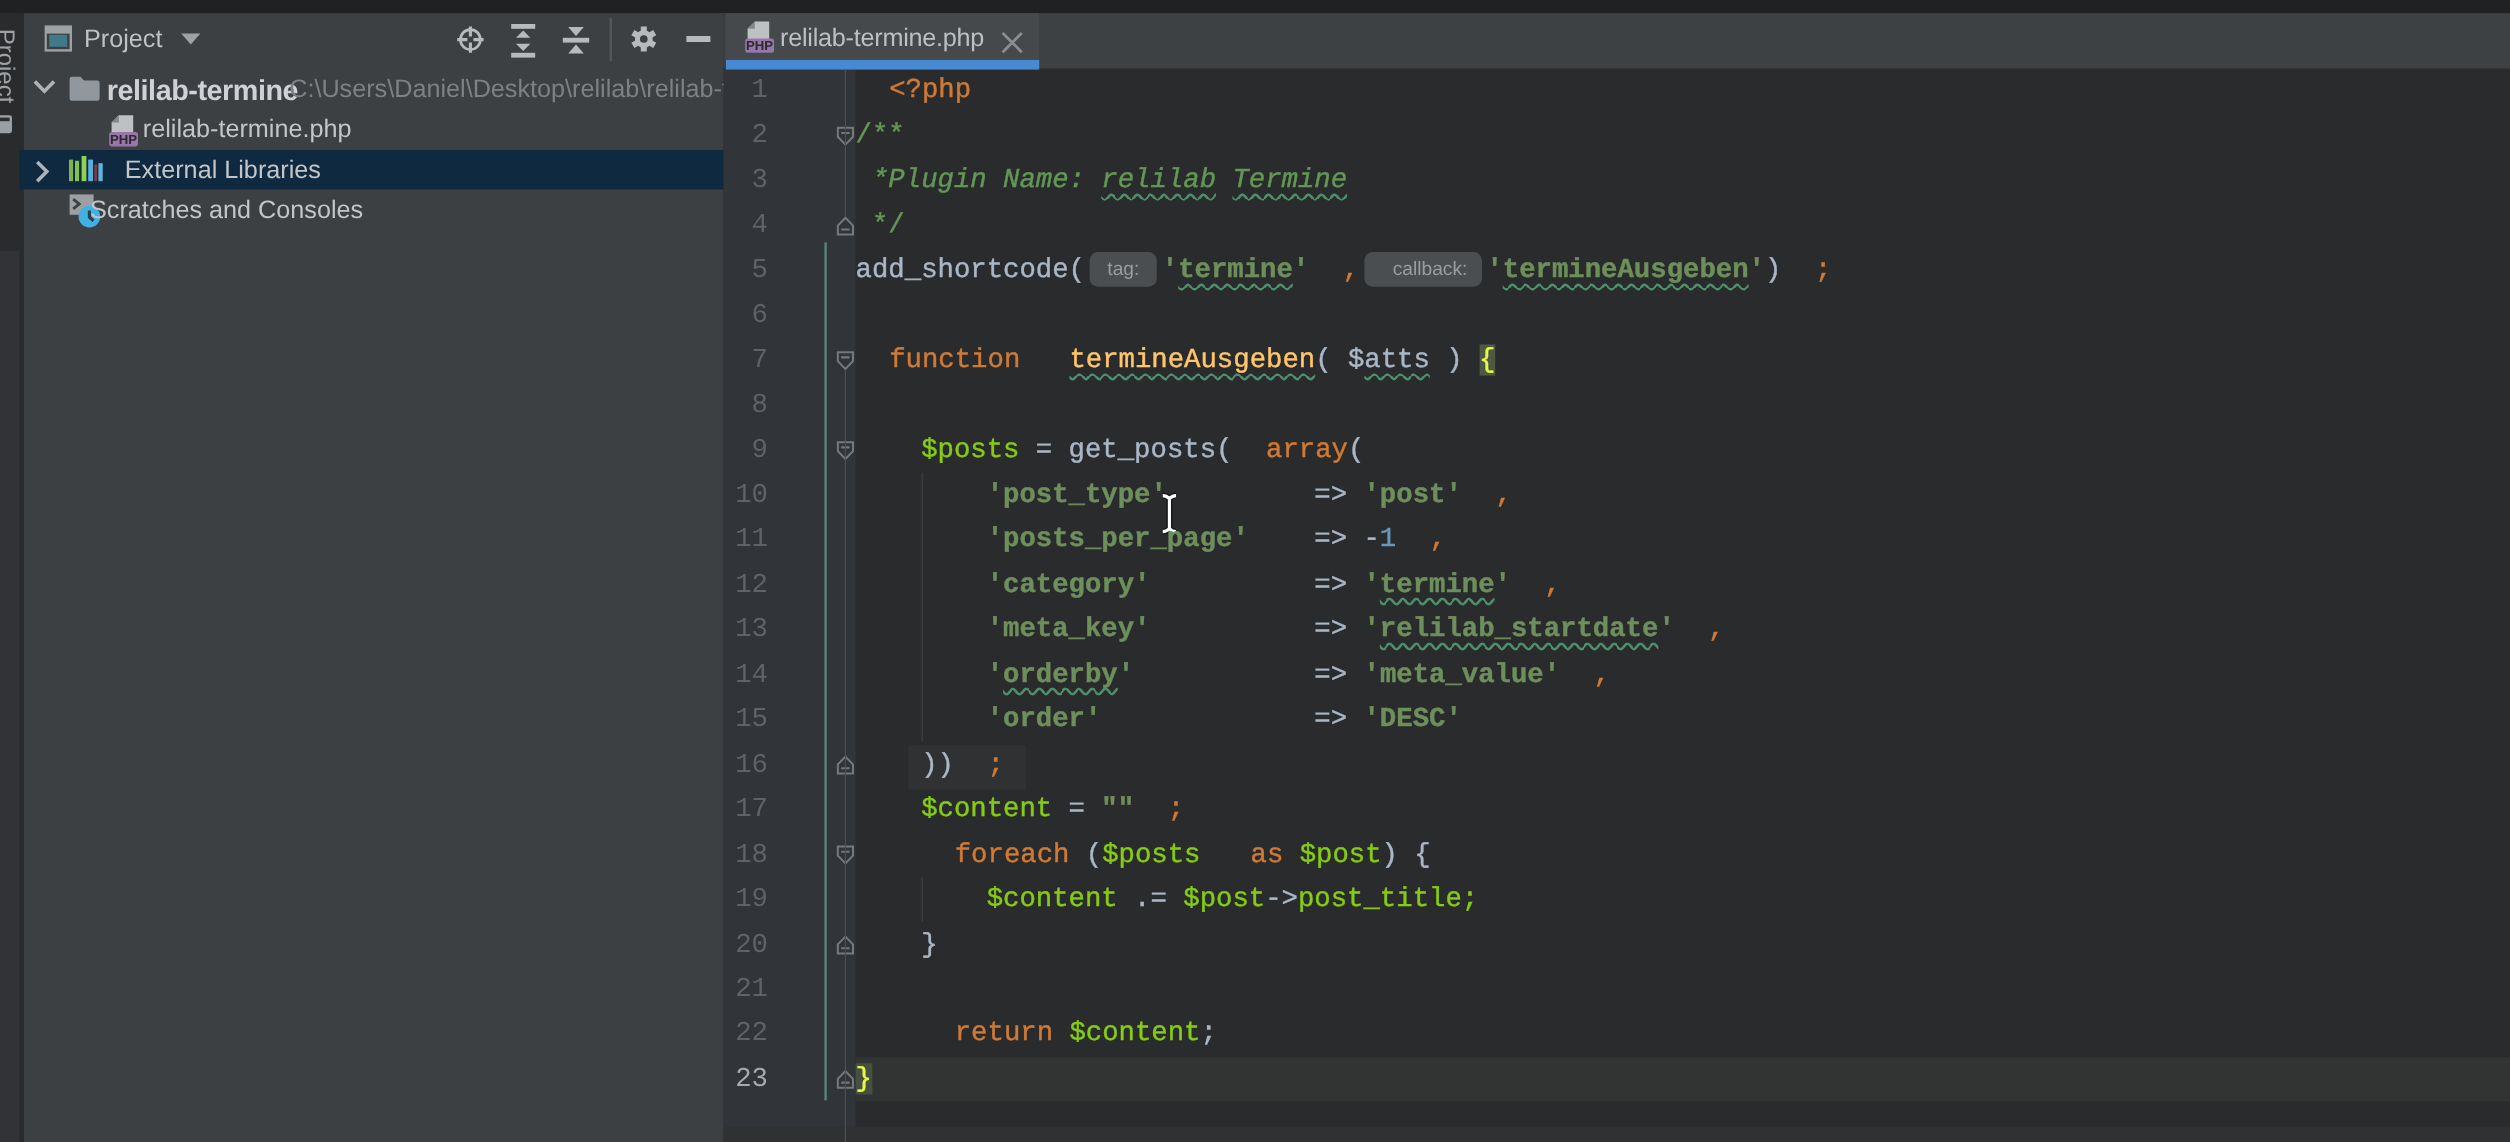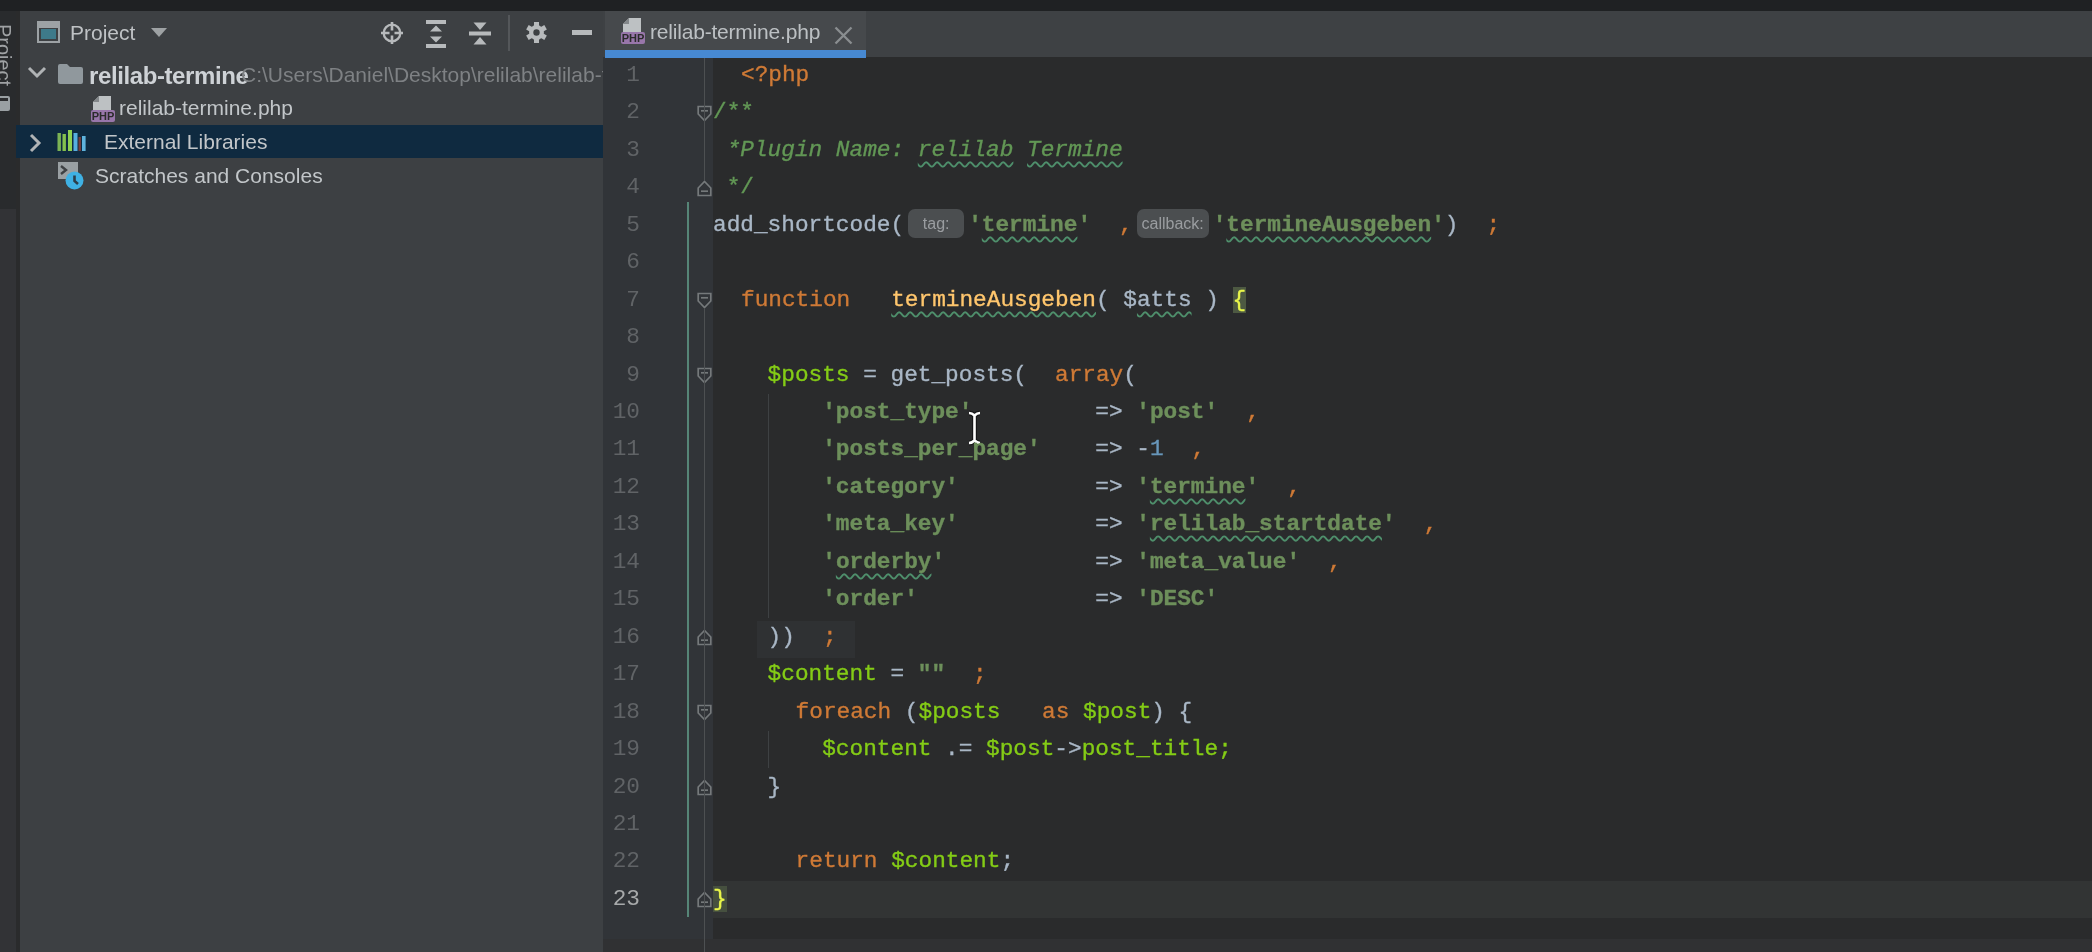--- a/index.html
+++ b/index.html
@@ -122,21 +122,21 @@
 </svg>
 <div class="abs" style="left:104px;top:130px;font-size:21px;color:#c2c6c9;">External Libraries</div>
 
 <svg class="abs" style="left:57px;top:161px;" width="30" height="30">
   <rect x="1" y="1" width="20" height="17" fill="#9aa0a3"></rect>
   <path d="M4 5 l5 4 l-5 4" fill="none" stroke="#3d4043" stroke-width="2.4"></path>
   <path d="M21 13 l4 4 -3 2 -3 -4 z" fill="#a8504e"></path>
   <circle cx="17.5" cy="19.5" r="9" fill="#3fb1e4"></circle>
   <path d="M17.5 14.5 v5.5 l3.5 3" fill="none" stroke="#2c3e4a" stroke-width="2.6"></path>
 </svg>
-<div class="abs" style="left:95px;top:164px;font-size:21px;color:#c2c6c9;">Scratches and Consoles</div>
+<div class="abs" style="left:75px;top:164px;font-size:21px;color:#c2c6c9;">Scratches and Consoles</div>
 <div class="abs" id="tabbar">
   <div id="tab"></div>
   <div id="tabline"></div>
   <svg style="position:absolute;left:15px;top:6px;" width="28" height="28">
     <path d="M11 1 h12 v20 h-18 v-14 z" fill="#bdc1c3"></path>
     <path d="M11 1 v6 h-6 z" fill="#83878a"></path>
     <rect x="3" y="15" width="24" height="12" rx="2" fill="#9876aa"></rect>
     <text x="15" y="25" font-size="11" font-weight="bold" fill="#2b2b2b" text-anchor="middle" font-family="Liberation Sans">PHP</text>
   </svg>
   <div id="tablabel">relilab-termine.php</div>
@@ -210,21 +210,21 @@
 18
 19
 20
 21
 22
 <span style="color:#a7a9aa">23</span></pre>
 <pre class="abs" id="code"><span class="k">&lt;?php</span>
 <span class="c">/**</span>
 <span class="ci"> *Plugin Name: <span class="sq">relilab</span> <span class="sq">Termine</span></span>
 <span class="c"> */</span>
-add_shortcode(<span class="chip" style="width:56px;margin-left:4px;margin-right:4px;">tag:</span><span class="s">'<span class="sq">termine</span>'</span><span class="k">,</span><span class="chip" style="width:72px;margin-left:4px;margin-right:4px;">callback:</span><span class="s">'<span class="sq">termineAusgeben</span>'</span>)<span class="k">;</span>
+add_shortcode(<span class="chip" style="width:56px;margin-left:4px;margin-right:4px;">tag:</span><span class="s">'<span class="sq">termine</span>'</span><span class="k">,</span><span class="chip" style="width:86px;margin-left:4px;margin-right:4px;padding-left:12px;">callback:</span><span class="s">'<span class="sq">termineAusgeben</span>'</span>)<span class="k">;</span>
 
 <span class="k">function</span>   <span class="d sq">termineAusgeben</span>( $<span class="sq">atts</span> ) <span class="brace">{</span>
 
     <span class="v">$posts</span> = get_posts(<span class="k">array</span>(
         <span class="s">'post_type'</span>         =&gt; <span class="s">'post'</span><span class="k">,</span>
         <span class="s">'posts_per_page'</span>    =&gt; -<span class="n">1</span><span class="k">,</span>
         <span class="s">'category'</span>          =&gt; <span class="s">'<span class="sq">termine</span>'</span><span class="k">,</span>
         <span class="s">'meta_key'</span>          =&gt; <span class="s">'<span class="sq">relilab_startdate</span>'</span><span class="k">,</span>
         <span class="s">'<span class="sq">orderby</span>'</span>           =&gt; <span class="s">'meta_value'</span><span class="k">,</span>
         <span class="s">'order'</span>             =&gt; <span class="s">'DESC'</span>

